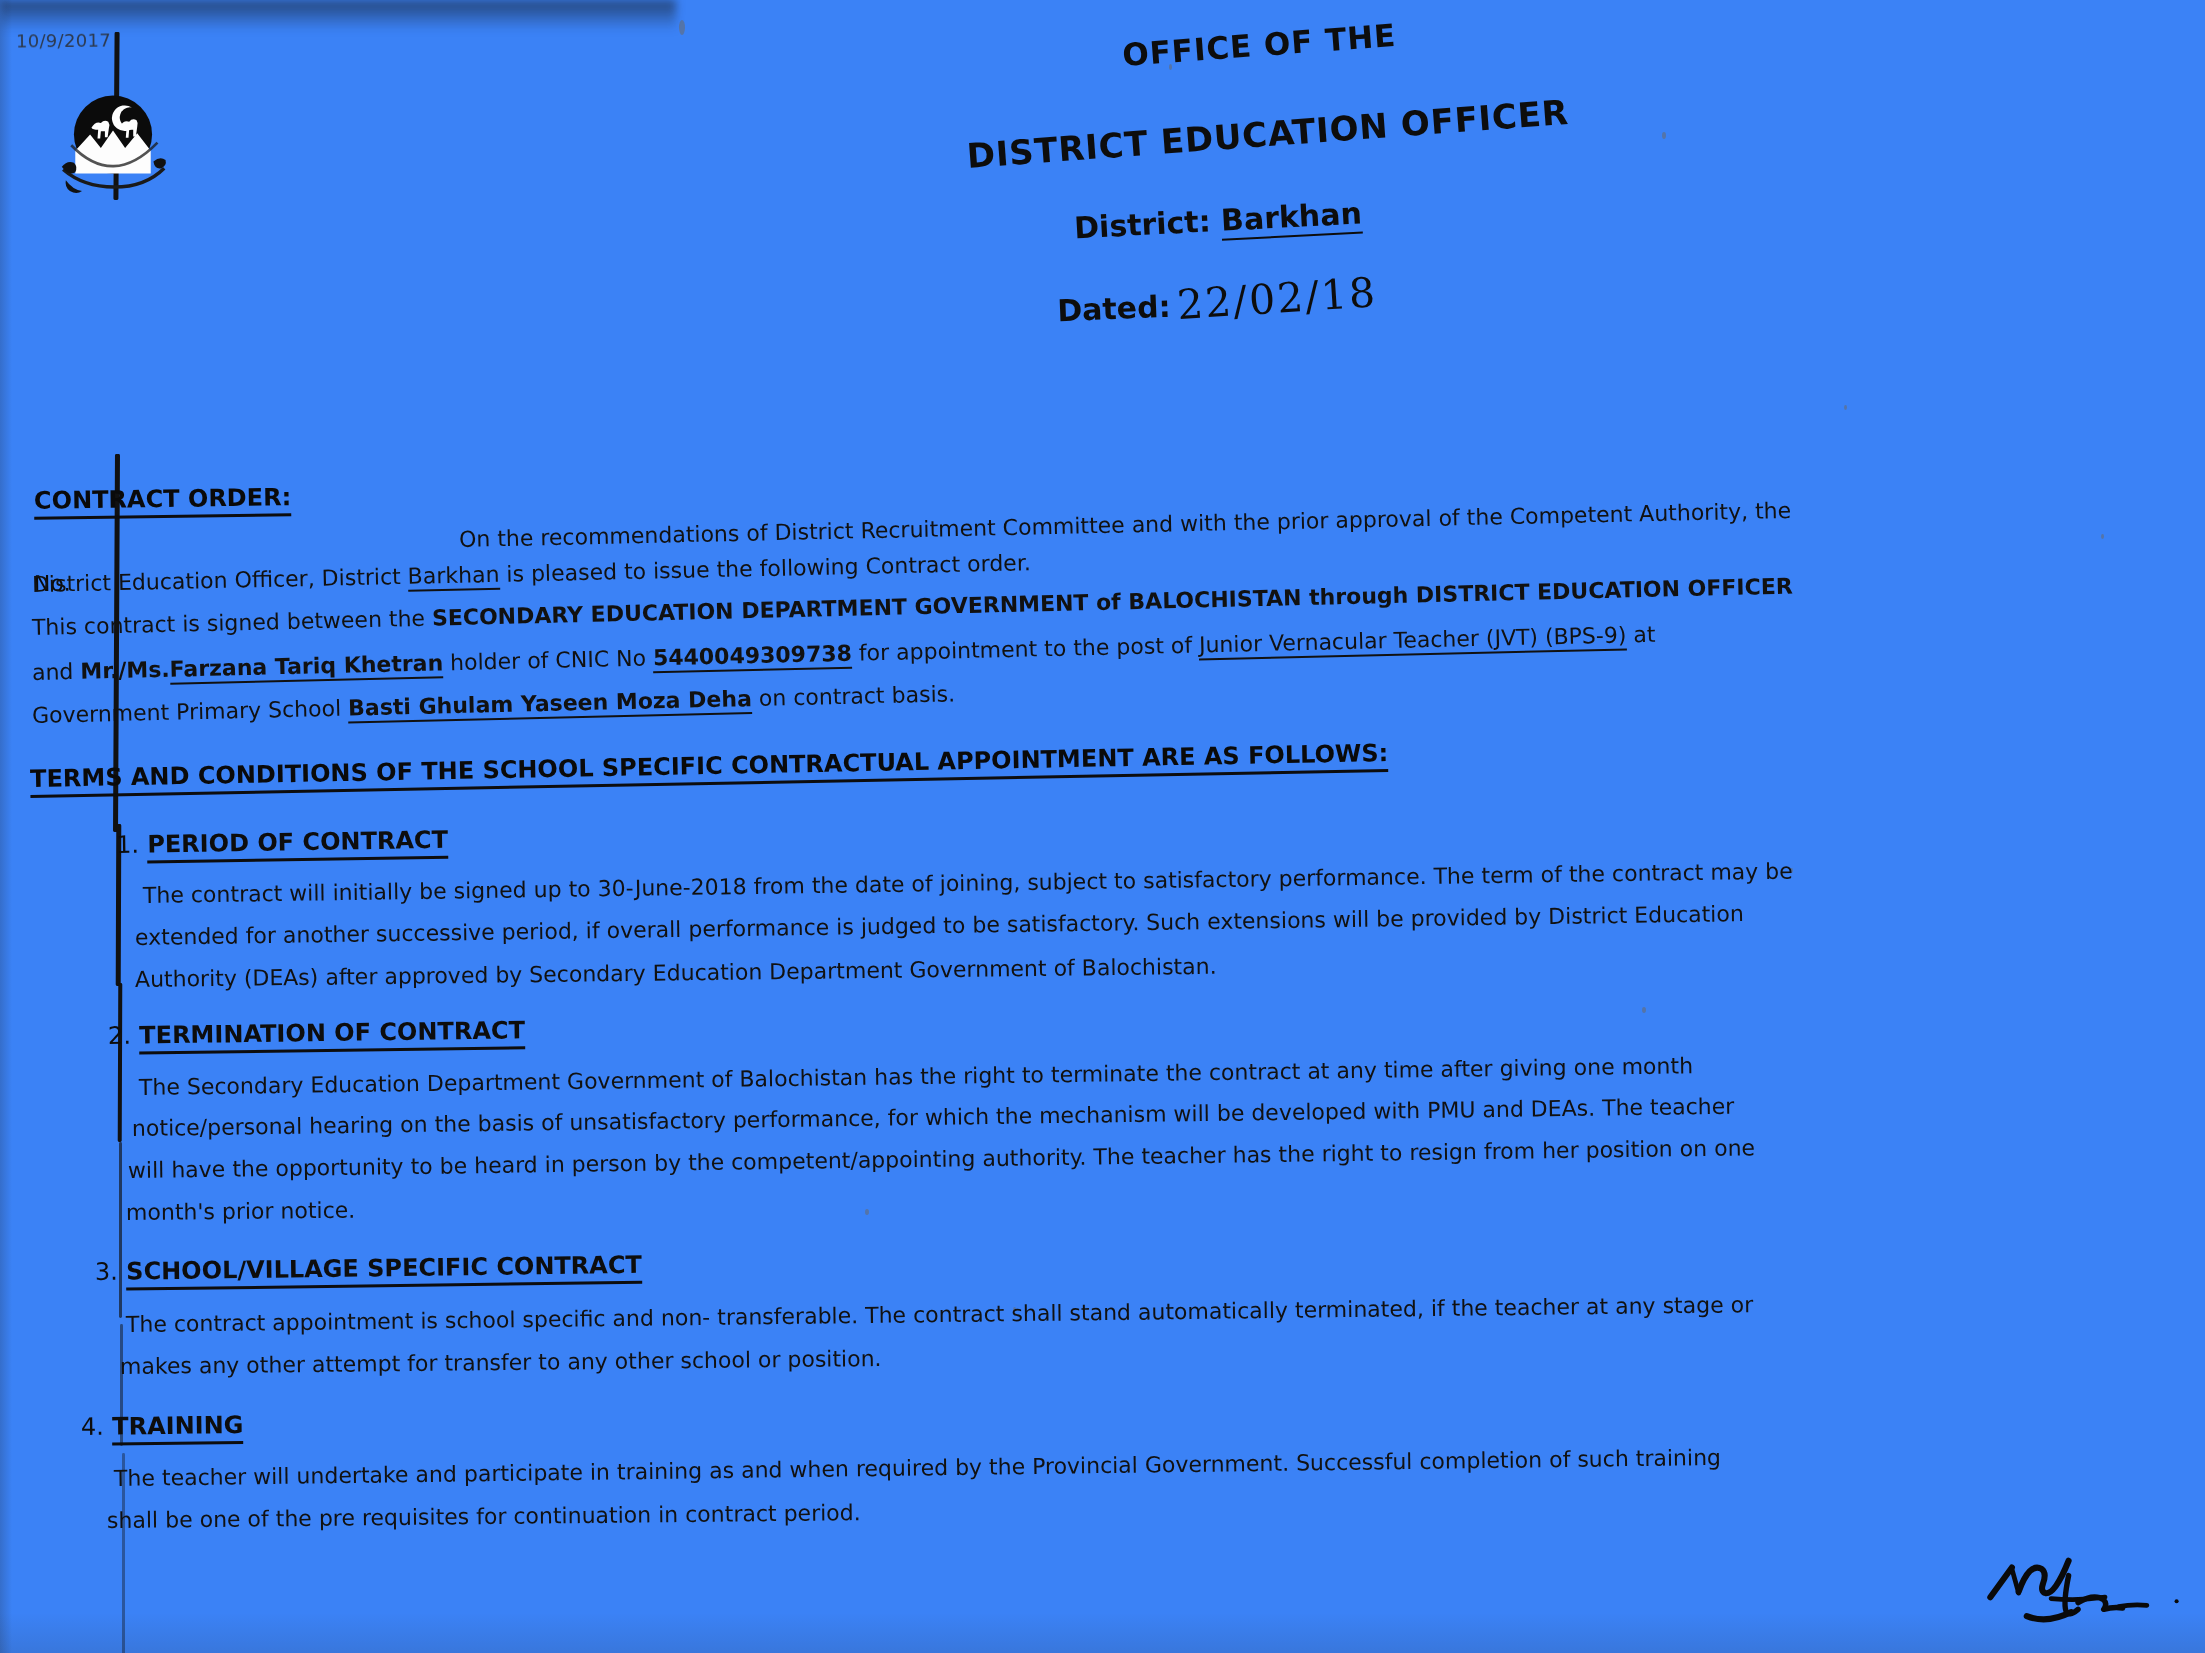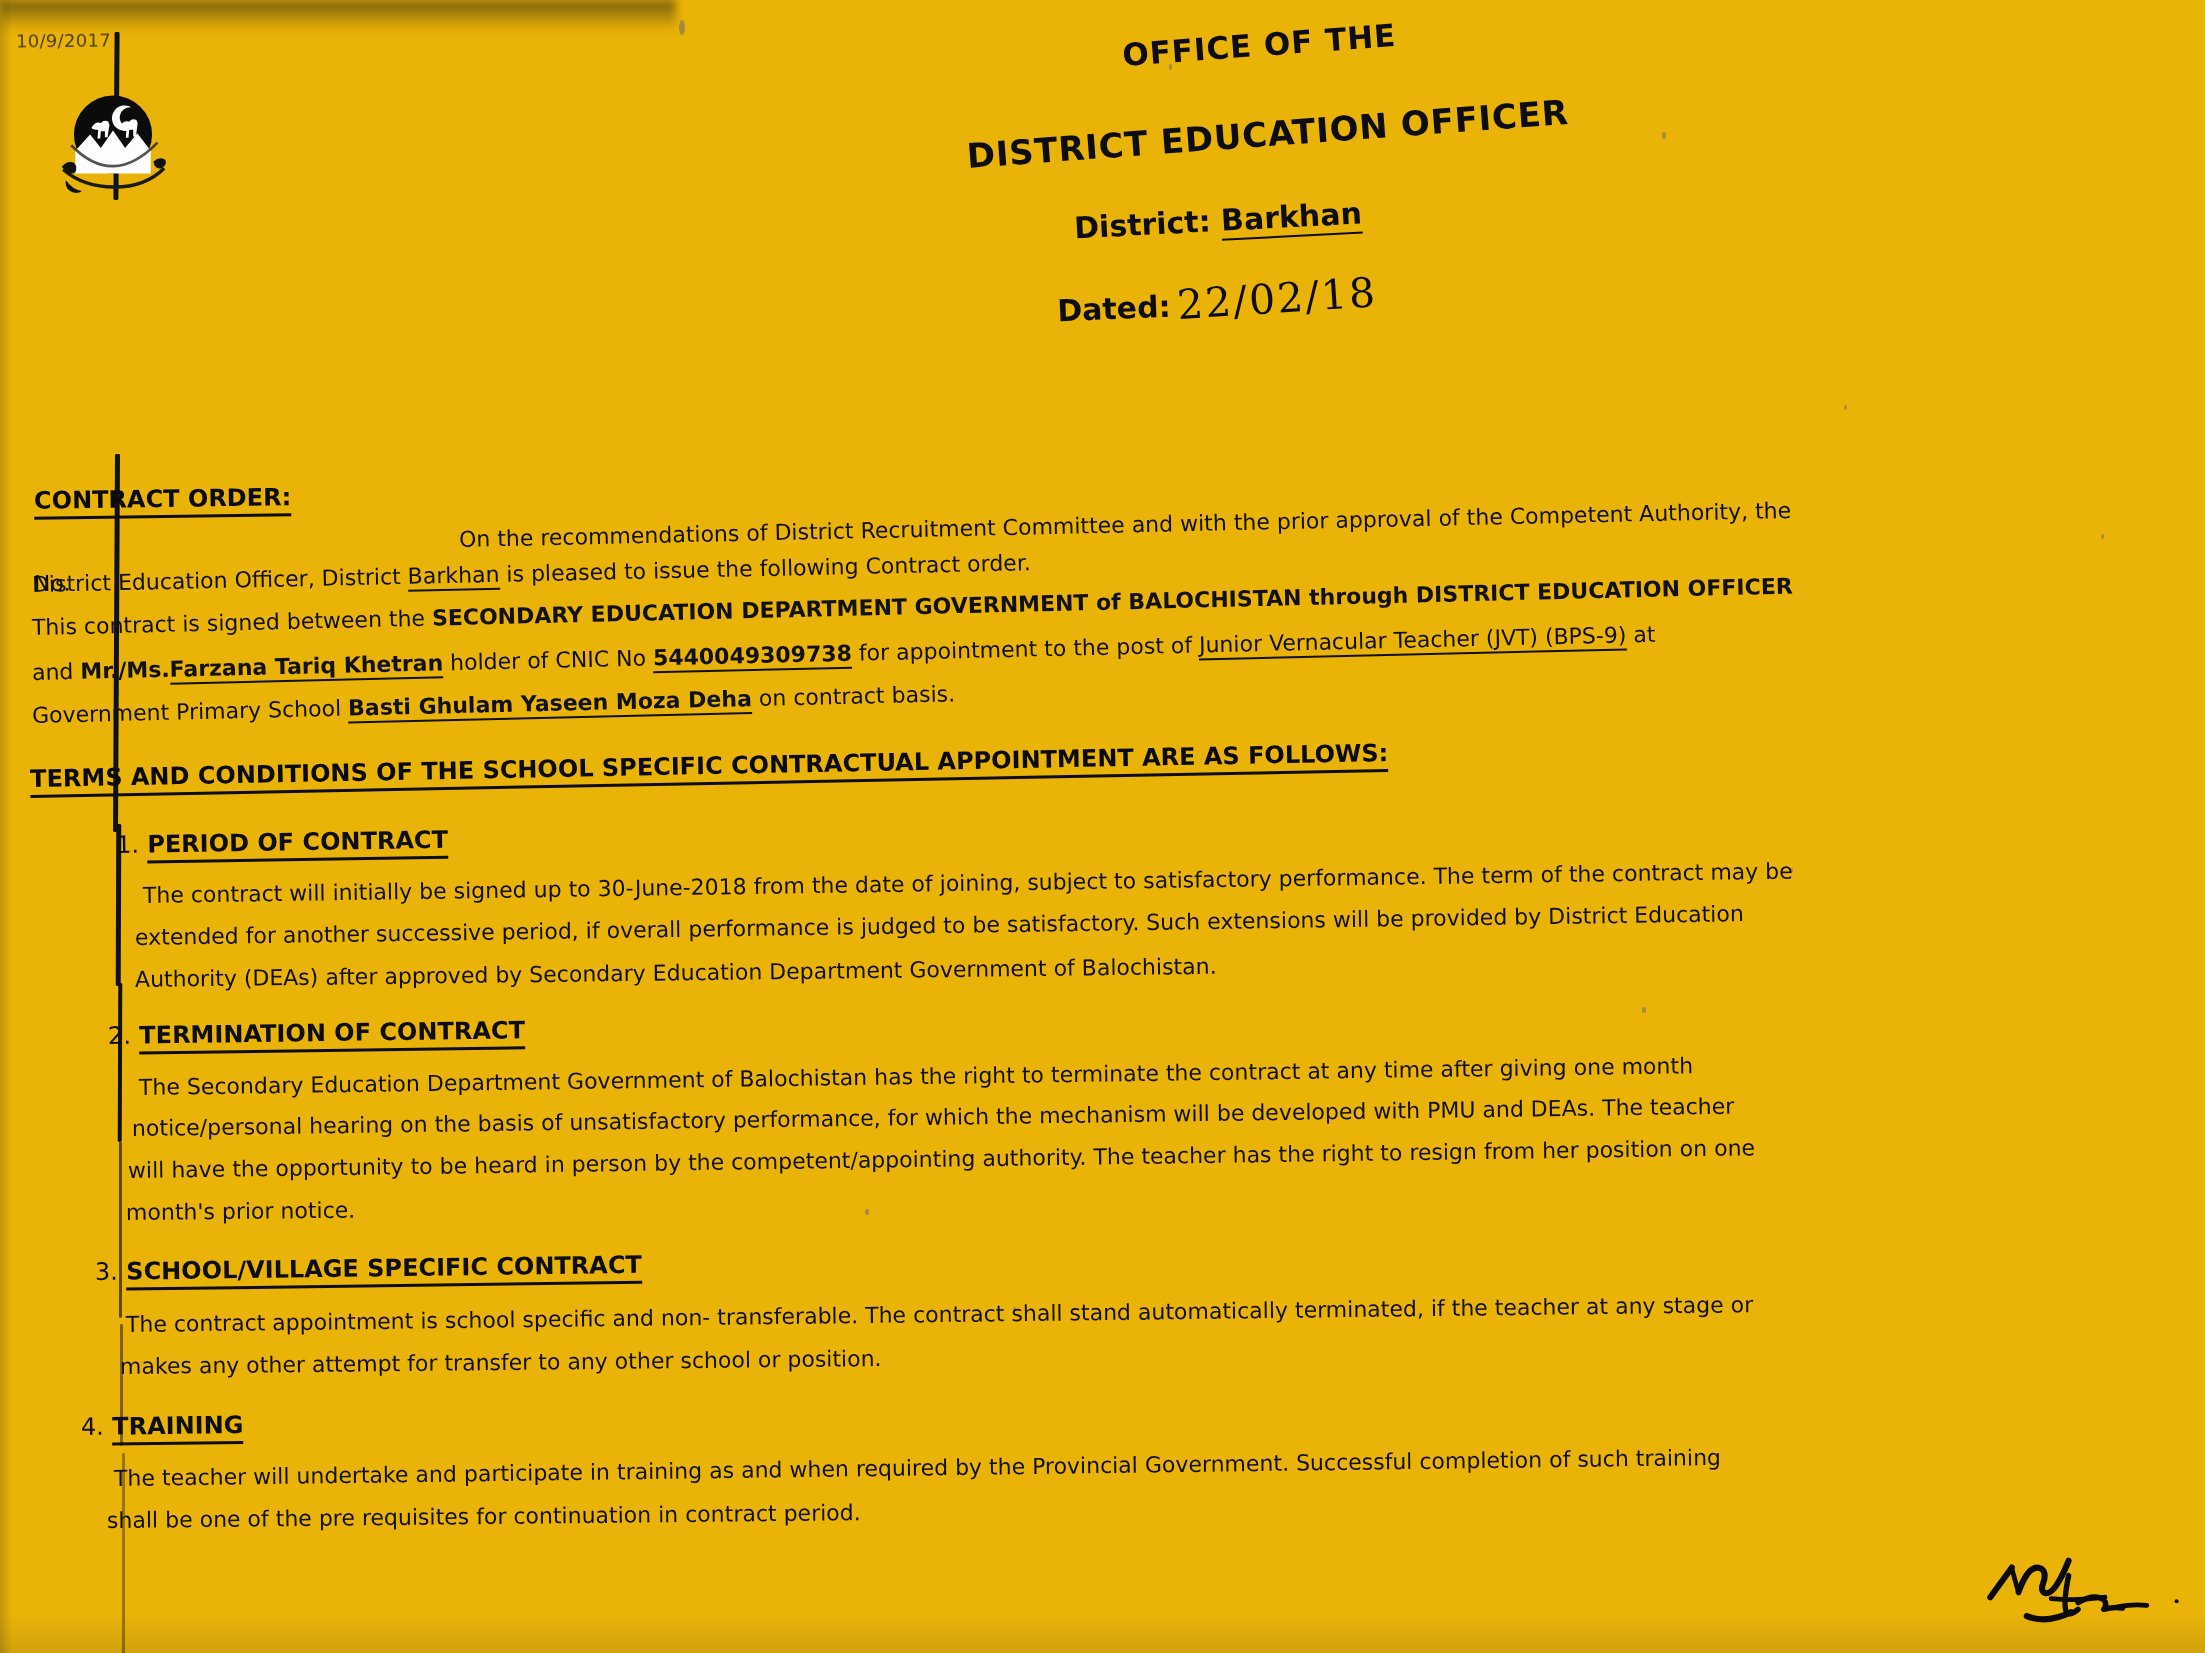--- a/index.html
+++ b/index.html
@@ -7,21 +7,21 @@
     padding: 0;
     background: #ffffff;
   }
   body {
     font-family: "Liberation Sans", sans-serif;
   }
   #page {
     position: relative;
     width: 2205px;
     height: 1654px;
-    background: #eab308;
+    background: #3b82f6;
     overflow: hidden;
     color: #0a0a0a;
   }
 
   
   .scan-shadow-top {
     position: absolute;
     left: 0; top: 0;
     width: 676px; height: 31px;
     background: linear-gradient(to bottom, rgba(20,20,20,0.55), rgba(255,255,255,0));

